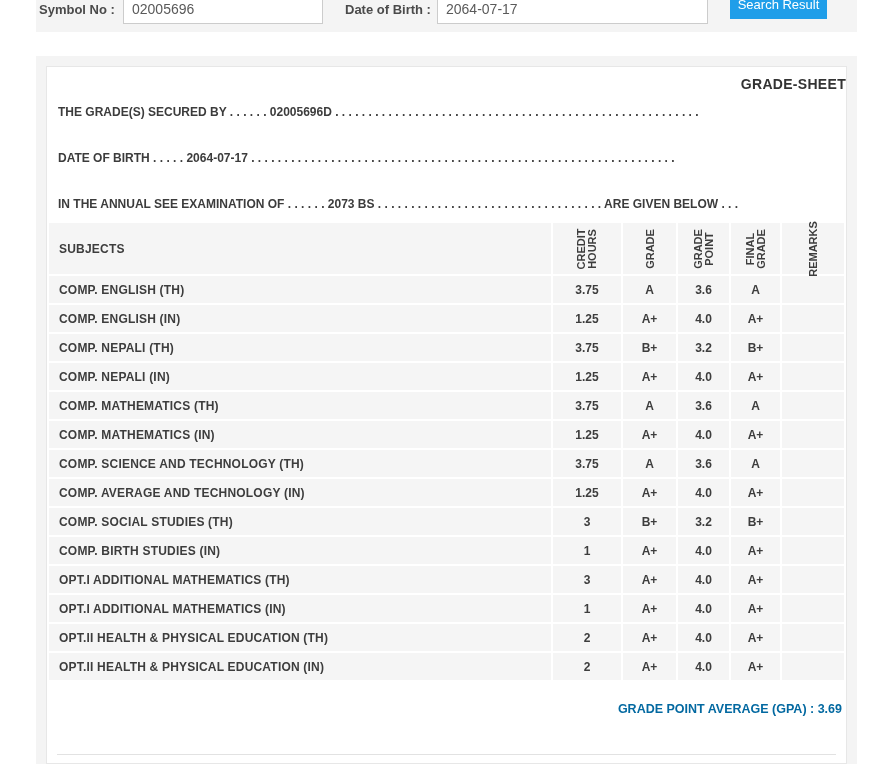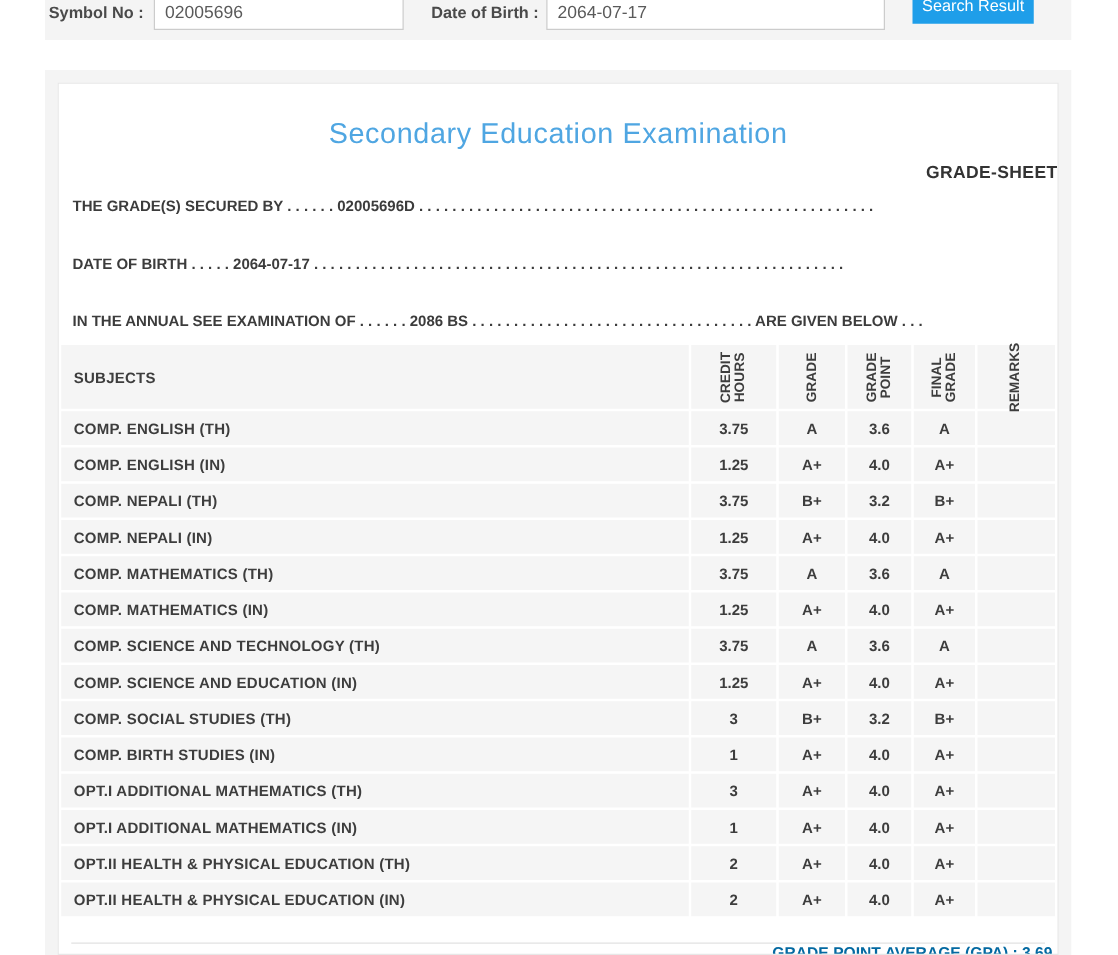--- a/index.html
+++ b/index.html
@@ -112,28 +112,27 @@
   <span class="form-label lbl-symbol">Symbol No :</span>
   <input class="form-input inp-symbol" type="text" value="02005696" style="">
   <span class="form-label lbl-dob">Date of Birth :</span>
   <input class="form-input inp-dob" type="text" value="2064-07-17" style="">
   <button class="search-btn" id="search-btn" style="background: rgb(31, 158, 233);">Search Result</button>
 </div>
 
 <div class="container">
   <div class="card">
 
-    <div class="page-title" id="page-title" style="color: rgb(79, 166, 226);">Secondary Education Examination</div>
 
     <div class="subtitle">GRADE-SHEET</div>
 
     <div class="info" id="info-lines">
         <div class="info-line">THE GRADE(S) SECURED BY . . . . . . 02005696D . . . . . . . . . . . . . . . . . . . . . . . . . . . . . . . . . . . . . . . . . . . . . . . . . . . . . . .</div>
         <div class="info-line">DATE OF BIRTH . . . . . 2064-07-17 . . . . . . . . . . . . . . . . . . . . . . . . . . . . . . . . . . . . . . . . . . . . . . . . . . . . . . . . . . . . . . . .</div>
-        <div class="info-line">IN THE ANNUAL SEE EXAMINATION OF . . . . . . 2086 BS . . . . . . . . . . . . . . . . . . . . . . . . . . . . . . . . . . ARE GIVEN BELOW . . .</div>
+        <div class="info-line">IN THE ANNUAL SEE EXAMINATION OF . . . . . . 2073 BS . . . . . . . . . . . . . . . . . . . . . . . . . . . . . . . . . . ARE GIVEN BELOW . . .</div>
       </div>
 
     <div class="gtable">
       <div class="hrow">
         <div class="cell subj">SUBJECTS</div>
         <div class="cell c-credit vcell">
           <span class="vh-text">CREDIT
 HOURS</span>
         </div>
         <div class="cell c-grade vcell">
@@ -209,21 +208,21 @@
   <div class="trow">
     <div class="cell subj">COMP. SCIENCE AND TECHNOLOGY (TH)</div>
     <div class="cell c-credit">3.75</div>
     <div class="cell c-grade">A</div>
     <div class="cell c-point">3.6</div>
     <div class="cell c-final">A</div>
     <div class="cell c-remarks"></div>
   </div>
 
   <div class="trow">
-    <div class="cell subj">COMP. SCIENCE AND EDUCATION (IN)</div>
+    <div class="cell subj">COMP. AVERAGE AND TECHNOLOGY (IN)</div>
     <div class="cell c-credit">1.25</div>
     <div class="cell c-grade">A+</div>
     <div class="cell c-point">4.0</div>
     <div class="cell c-final">A+</div>
     <div class="cell c-remarks"></div>
   </div>
 
   <div class="trow">
     <div class="cell subj">COMP. SOCIAL STUDIES (TH)</div>
     <div class="cell c-credit">3</div>

